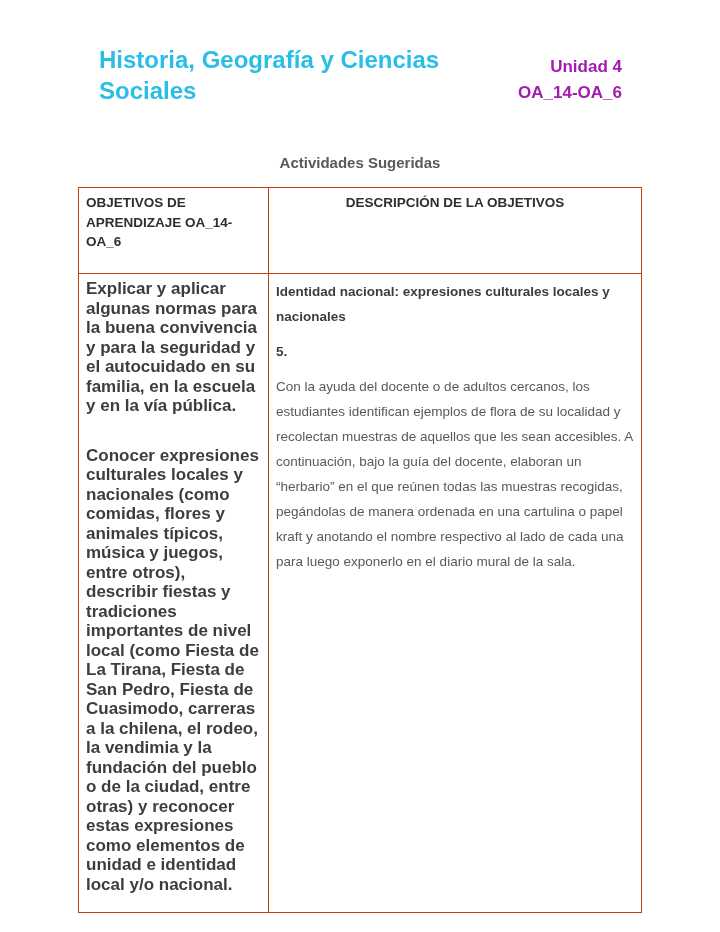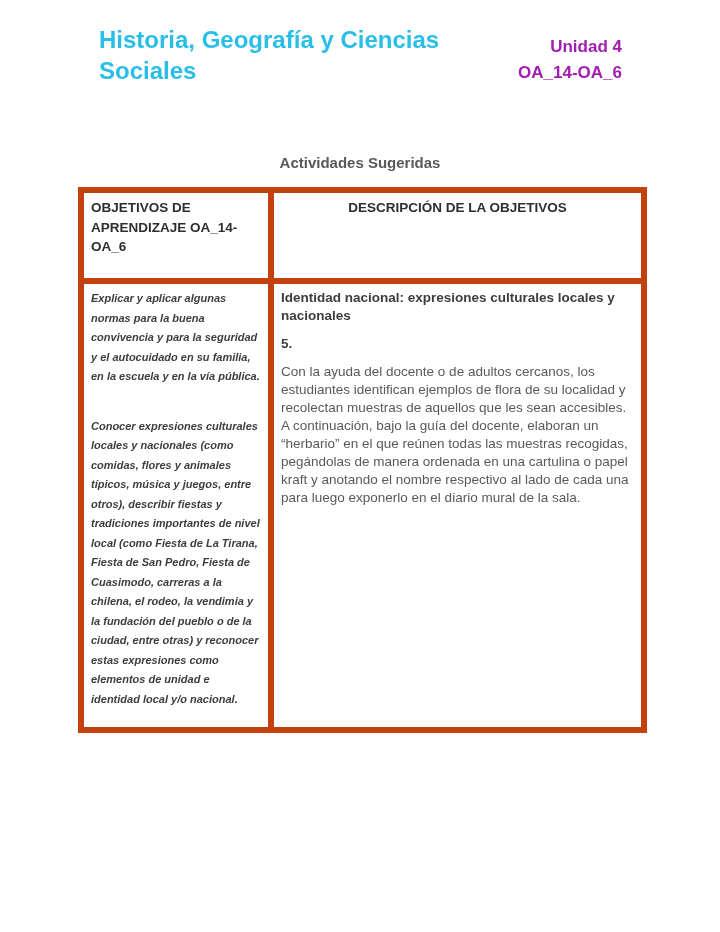--- a/index.html
+++ b/index.html
@@ -19,21 +19,21 @@
     width: 720px;
     height: 932px;
     background: #ffffff;
   }
   
   .doc-header {
     display: flex;
     justify-content: space-between;
     align-items: flex-end;
     margin: 0 98px 0 99px;
-    padding-top: 24px;
+    padding-top: 44px;
   }
   .doc-header .left-block {
     max-width: 430px;
   }
   .doc-title {
     font-size: 24px;
     line-height: 31px;
     font-weight: bold;
     color: #29bee8;
     margin: 0;
@@ -55,66 +55,65 @@
     font-weight: bold;
     color: #a21caf;
     white-space: nowrap;
   }
   
   .section-title {
     text-align: center;
     font-size: 15px;
     font-weight: bold;
     color: #595959;
-    margin-top: 68px;
+    margin-top: 48px;
     margin-bottom: 16px;
   }
   
   .doc-table {
     border-collapse: collapse;
     table-layout: fixed;
     width: 563px;
     margin-left: 78px;
   }
   .doc-table th, .doc-table td {
-    border: 6px solid #c2410c;
+    border: 1px solid #c2410c;
     vertical-align: top;
     padding: 5px 7px 18px 7px;
   }
   .doc-table col.c1 { width: 190px; }
   .doc-table col.c2 { width: 373px; }
   .doc-table th {
     font-size: 13.5px;
     line-height: 19.5px;
     color: #2e2e2e;
     font-weight: bold;
     height: 62px;
   }
   th.obj-header {
     text-align: left;
   }
   th.desc-header {
     text-align: center;
   }
   .objective-cell {
-    font-size: 11px;
+    font-size: 17px;
     line-height: 19.5px;
     font-weight: bold;
     color: #3d3d3d;
-    font-style: italic;
   }
   .objective-cell p {
     margin: 0 0 0 0;
   }
   .objective-cell p + p {
     margin-top: 30px;
   }
   .activity-cell {
     font-size: 13.5px;
-    line-height: 18px;
+    line-height: 25px;
     color: #595959;
     padding-left: 9px;
     padding-right: 10px;
   }
   .activity-heading {
     font-weight: bold;
     color: #3d3d3d;
     margin: 0;
   }
   .activity-number {

